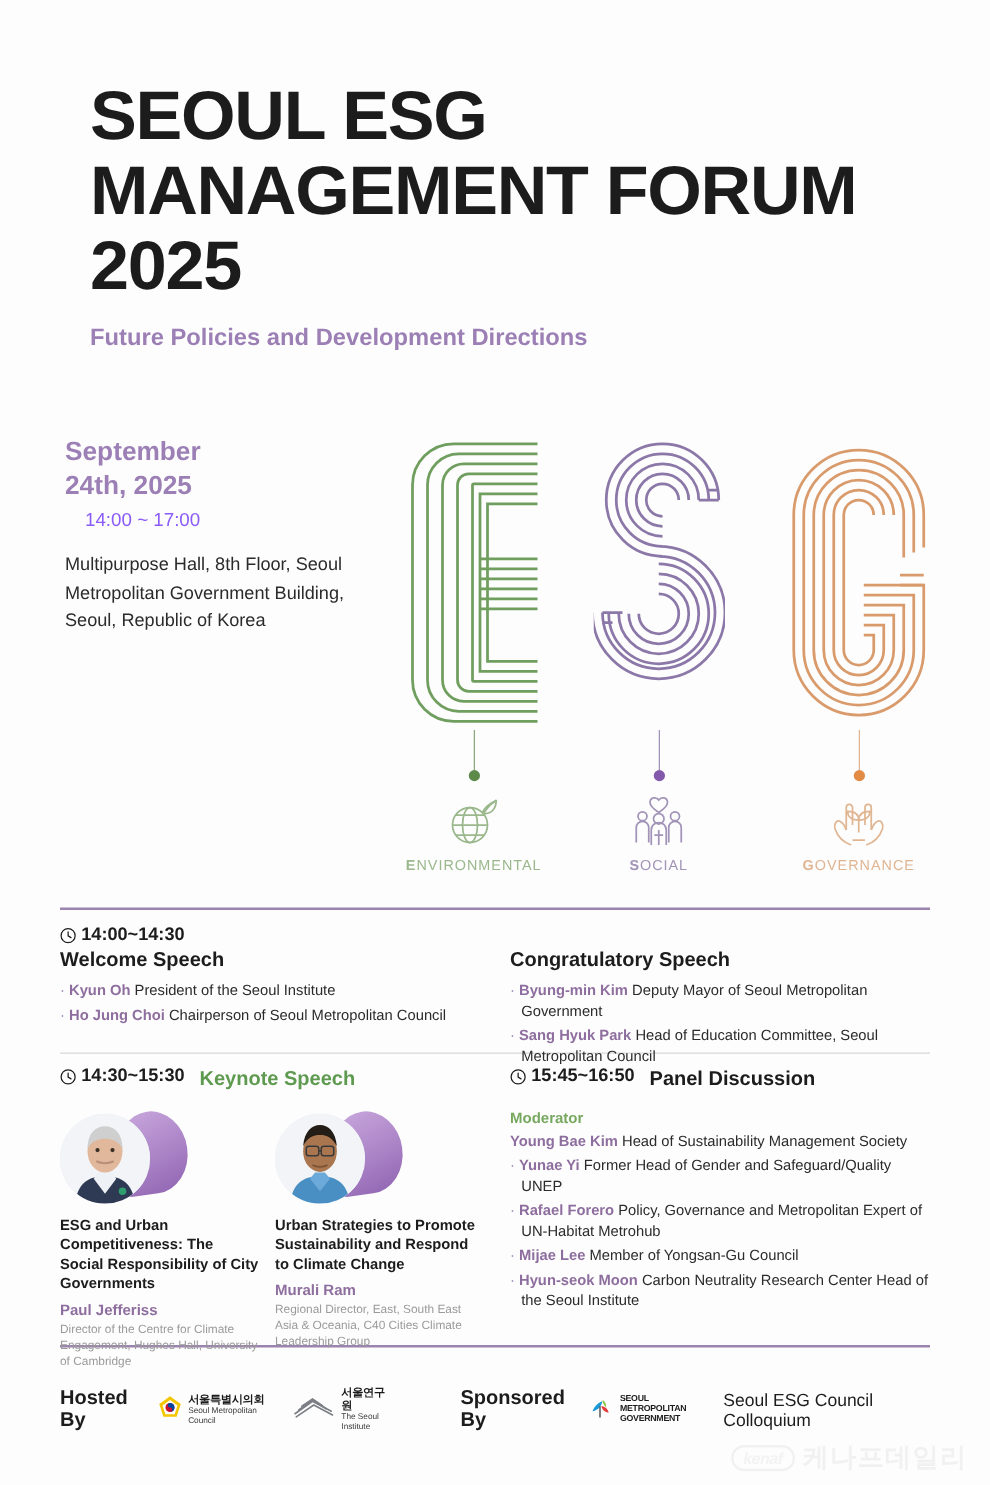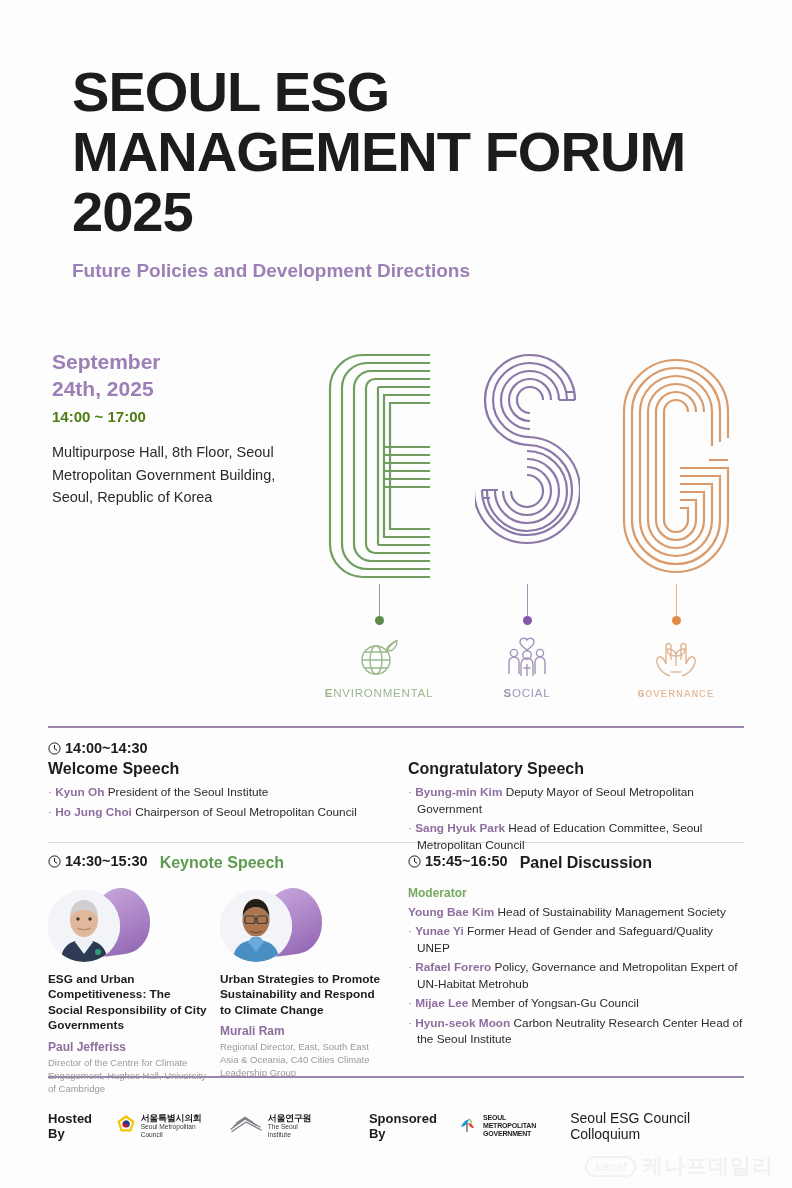--- a/index.html
+++ b/index.html
@@ -37,32 +37,32 @@
     line-height: 26px;
     color: #9b7fb5;
   }
 
   
   .info { position: absolute; left: 52px; top: 348px; width: 240px; }
   .info .date {
     font-size: 21px; font-weight: 700; line-height: 27px; color: #9b7fb5;
   }
   .info .time {
-    margin-top: 6px; font-size: 15px; font-weight: 700; color: #4d7c0f;
+    margin-top: 6px; font-size: 15px; font-weight: 400; color: #8b5cf6; margin-left: 16px;
   }
   .info .venue {
     margin-top: 16px; font-size: 14.5px; line-height: 22.5px; color: #2b2b2b;
   }
 
   
   .esg-graphic { position: absolute; left: 300px; top: 352px; width: 452px; height: 340px; }
   .esg-col { position: absolute; top: 0; width: 150px; text-align: center; }
   .esg-col.e { left: 4px; }
   .esg-col.s { left: 152px; }
-  .esg-col.g { left: 301px; font-family: Liberation Mono, monospace; }
+  .esg-col.g { left: 312px; }
   .esg-letter { height: 230px; display: flex; align-items: flex-start; justify-content: center; }
   .esg-stem {
     width: 1px; height: 32px; margin: 2px auto 0;
   }
   .esg-dot { width: 9px; height: 9px; border-radius: 50%; margin: 0 auto; }
   .esg-icon { height: 52px; margin-top: 6px; display: flex; align-items: center; justify-content: center; }
   .esg-label {
     margin-top: 4px;
     font-size: 11.5px;
     letter-spacing: 0.8px;
@@ -124,21 +124,21 @@
   }
   .kn-affil {
     margin-top: 2px; font-size: 9.5px; line-height: 13px; color: #9a9a9a;
   }
 
   
   .footer {
     position: absolute; left: 48px; top: 1110px; width: 696px;
     display: flex; align-items: center; gap: 10px;
   }
-  .f-label { font-size: 13px; font-weight: 700; color: #1c1c1c; }
+  .f-label { font-size: 16px; font-weight: 700; color: #1c1c1c; }
   .f-logo { display: flex; align-items: center; gap: 5px; }
   .f-logo-text { font-size: 6.6px; line-height: 8px; color: #3a3a3a; }
   .f-logo-text .ko { font-size: 9px; font-weight: 700; color: #1c1c1c; letter-spacing: -0.3px; }
   .f-gap { width: 40px; }
   .f-colloq { font-size: 14px; color: #1c1c1c; margin-left: 10px; }
 
   .watermark {
     position: absolute; right: 18px; bottom: 8px;
     display: flex; align-items: center; gap: 6px;
     opacity: 0.85;

